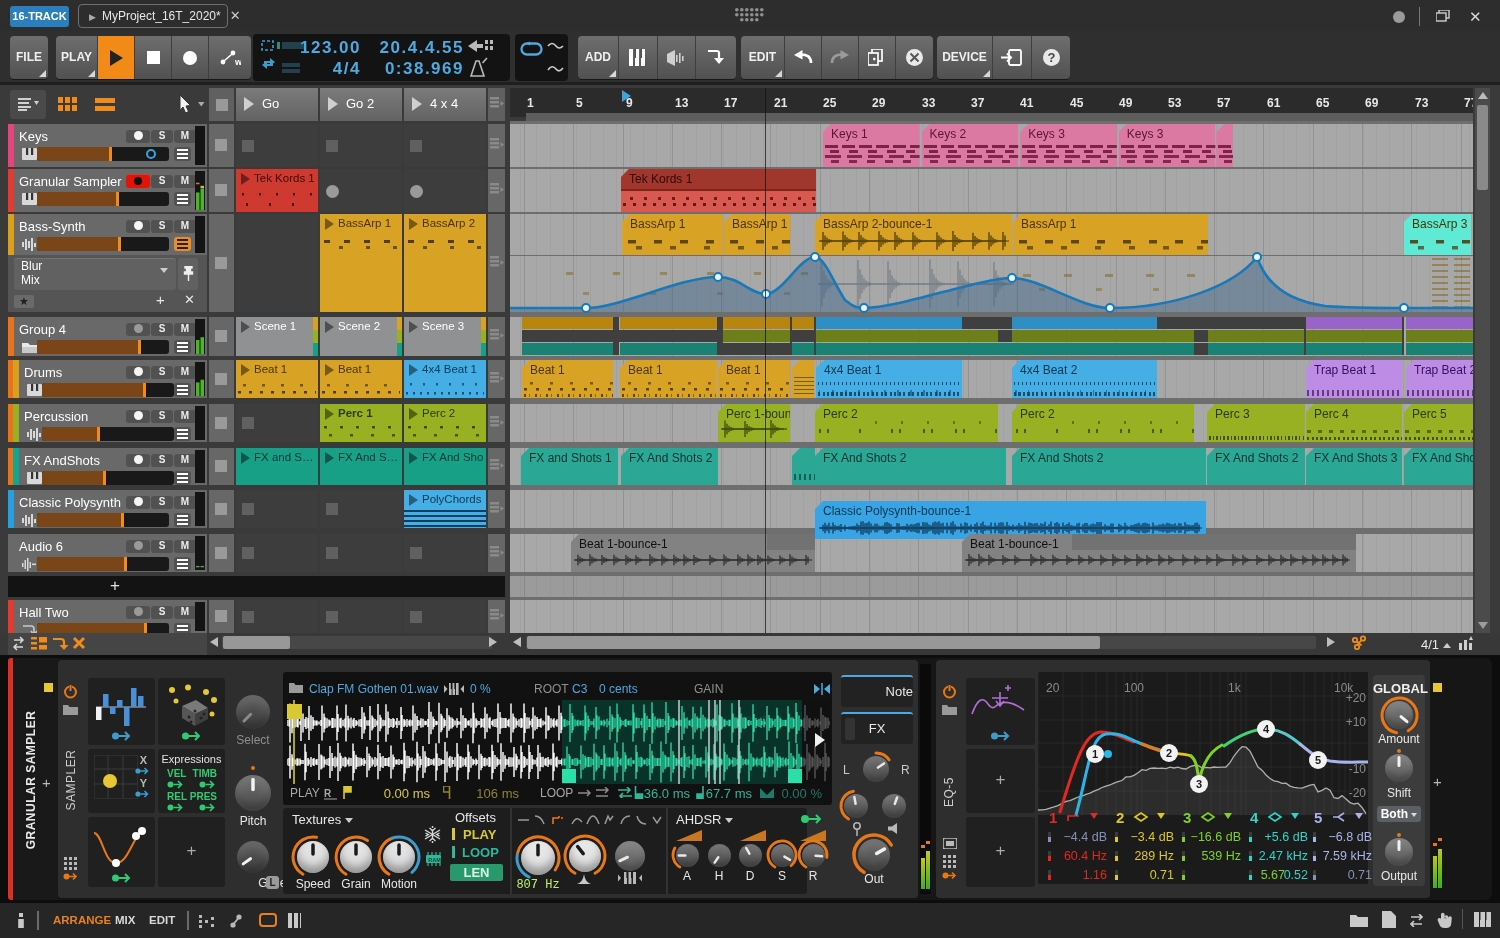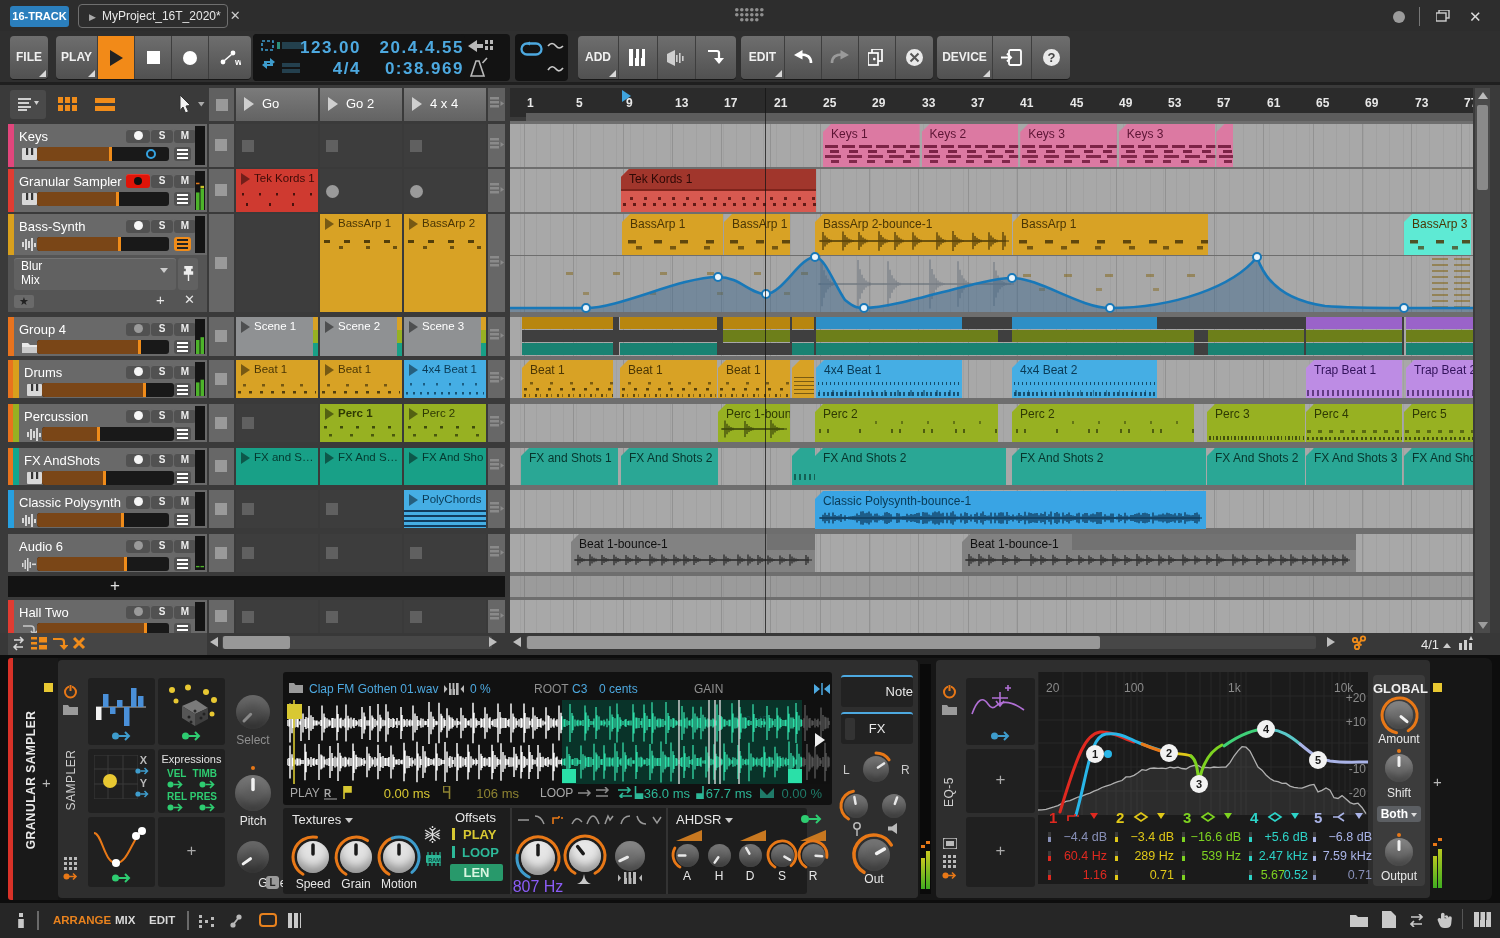--- a/index.html
+++ b/index.html
@@ -947,21 +947,21 @@
       </div>
 <div class="ac" style="left:1207px;top:363px;width:98px;height:37px;background:#2aa795;">
         <span class="t" style="color:#07352d;">FX And Shots 2</span>
       </div>
 <div class="ac" style="left:1306px;top:363px;width:96px;height:37px;background:#2aa795;">
         <span class="t" style="color:#07352d;">FX And Shots 3</span>
       </div>
 <div class="ac" style="left:1404px;top:363px;width:69px;height:37px;background:#2aa795;">
         <span class="t" style="color:#07352d;">FX And Shots</span>
       </div>
-<div class="ac" style="left:815px;top:406px;width:391px;height:38px;background:#39a4e4;">
+<div class="ac" style="left:815px;top:416px;width:391px;height:38px;background:#39a4e4;">
         <span class="t" style="color:#0a3a55;">Classic Polysynth-bounce-1</span>
         <div style="position:absolute;left:4px;top:19px;width:383px;height:16px;">
           <svg style="position:absolute;left:0;top:0;" width="383" height="16">
             <line x1="0" y1="8.0" x2="383" y2="8.0" stroke="rgba(10,42,70,.92)" stroke-width="1"></line>
             <path d="M2 7.2V8.8 M4 4.7V11.3 M6 2.7V13.3 M8 5.1V10.9 M10 2.8V13.2 M12 6.2V9.8 M14 2.4V13.6 M16 5.1V10.9 M18 6.1V9.9 M20 5.4V10.6 M22 4.1V11.9 M24 6.8V9.2 M26 5.2V10.8 M28 6.9V9.1 M30 6.6V9.4 M32 6.2V9.8 M34 5.9V10.1 M36 5.7V10.3 M38 3.4V12.6 M40 5.0V11.0 M42 1.5V14.5 M44 1.2V14.8 M46 3.3V12.7 M48 2.8V13.2 M50 1.6V14.4 M52 3.5V12.5 M54 5.8V10.2 M56 3.7V12.3 M58 3.6V12.4 M60 5.6V10.4 M62 6.1V9.9 M64 5.6V10.4 M66 2.6V13.4 M68 2.0V14.0 M70 2.9V13.1 M72 4.2V11.8 M74 6.5V9.5 M76 6.6V9.4 M78 2.9V13.1 M80 3.6V12.4 M82 6.2V9.8 M84 5.9V10.1 M86 6.1V9.9 M88 3.7V12.3 M90 5.2V10.8 M92 3.9V12.1 M94 4.6V11.4 M96 4.0V12.0 M98 3.0V13.0 M100 2.8V13.2 M102 6.0V10.0 M104 1.9V14.1 M106 2.4V13.6 M108 2.6V13.4 M110 4.5V11.5 M112 5.2V10.8 M114 2.6V13.4 M116 1.6V14.4 M118 2.2V13.8 M120 1.3V14.7 M122 3.5V12.5 M124 2.7V13.3 M126 6.2V9.8 M128 2.7V13.3 M130 5.8V10.2 M132 2.4V13.6 M134 1.3V14.7 M136 4.4V11.6 M138 6.2V9.8 M140 6.4V9.6 M142 3.6V12.4 M144 5.7V10.3 M146 2.3V13.7 M148 3.0V13.0 M150 6.0V10.0 M152 4.4V11.6 M154 6.5V9.5 M156 3.9V12.1 M158 2.6V13.4 M160 6.0V10.0 M162 3.2V12.8 M164 1.6V14.4 M166 5.1V10.9 M168 5.7V10.3 M170 5.5V10.5 M172 2.4V13.6 M174 6.4V9.6 M176 2.7V13.3 M178 5.4V10.6 M180 2.8V13.2 M182 2.2V13.8 M184 2.4V13.6 M186 5.8V10.2 M188 2.1V13.9 M190 5.2V10.8 M192 5.9V10.1 M194 4.6V11.4 M196 6.3V9.7 M198 5.6V10.4 M200 3.0V13.0 M202 5.0V11.0 M204 5.8V10.2 M206 1.8V14.2 M208 5.4V10.6 M210 2.6V13.4 M212 3.1V12.9 M214 3.8V12.2 M216 3.3V12.7 M218 3.1V12.9 M220 5.3V10.7 M222 3.3V12.7 M224 4.0V12.0 M226 1.8V14.2 M228 6.1V9.9 M230 4.3V11.7 M232 1.6V14.4 M234 6.4V9.6 M236 2.9V13.1 M238 2.0V14.0 M240 3.5V12.5 M242 6.4V9.6 M244 2.6V13.4 M246 5.3V10.7 M248 4.0V12.0 M250 2.4V13.6 M252 5.1V10.9 M254 5.4V10.6 M256 6.1V9.9 M258 3.4V12.6 M260 2.7V13.3 M262 6.6V9.4 M264 4.2V11.8 M266 2.9V13.1 M268 3.0V13.0 M270 5.5V10.5 M272 4.2V11.8 M274 3.4V12.6 M276 4.2V11.8 M278 1.9V14.1 M280 2.3V13.7 M282 2.0V14.0 M284 6.2V9.8 M286 4.3V11.7 M288 5.7V10.3 M290 5.8V10.2 M292 3.4V12.6 M294 3.4V12.6 M296 6.9V9.1 M298 6.4V9.6 M300 3.7V12.3 M302 5.0V11.0 M304 6.2V9.8 M306 2.7V13.3 M308 5.5V10.5 M310 6.6V9.4 M312 5.1V10.9 M314 5.1V10.9 M316 4.0V12.0 M318 3.5V12.5 M320 2.8V13.2 M322 4.7V11.3 M324 2.9V13.1 M326 2.8V13.2 M328 3.2V12.8 M330 3.9V12.1 M332 6.4V9.6 M334 2.4V13.6 M336 5.5V10.5 M338 5.5V10.5 M340 4.6V11.4 M342 4.5V11.5 M344 3.4V12.6 M346 4.4V11.6 M348 2.7V13.3 M350 3.3V12.7 M352 4.0V12.0 M354 4.4V11.6 M356 3.2V12.8 M358 5.5V10.5 M360 3.0V13.0 M362 3.4V12.6 M364 6.0V10.0 M366 2.3V13.7 M368 4.5V11.5 M370 4.7V11.3 M372 5.2V10.8 M374 5.0V11.0 M376 3.0V13.0 M378 2.4V13.6 M380 4.6V11.4" stroke="rgba(10,42,70,.92)" stroke-width="1.25" fill="none"></path>
           </svg>
         </div>
       </div>
 <div class="ac" style="left:571px;top:449px;width:244px;height:38px;background:#828282;">
         <div style="position:absolute;left:196px;top:0;width:100%;height:16px;background:rgba(0,0,0,.12);"></div>
@@ -1354,21 +1354,21 @@
 <svg class="abs" style="left:511px;top:176px;" width="54" height="54">
         <path d="M 18.1 46.0 A 21 21 0 0 1 6.3 23.4" fill="none" stroke="#3e9ccc" stroke-width="3" stroke-linecap="round"></path>
       </svg>
       <svg class="abs" style="left:511px;top:176px;" width="54" height="54">
         <path d="M 6.7 21.6 A 21 21 0 1 1 44.2 39.0" fill="none" stroke="#e87817" stroke-width="3" stroke-linecap="round"></path>
       </svg>
 <div class="abs" style="left:521px;top:186px;width:34px;height:34px;border-radius:50%;background:#e4e4e4;box-shadow:inset 0 8px 12px rgba(255,255,255,.18), inset 0 -7px 8px rgba(0,0,0,.35);"></div>
       <svg class="abs" style="left:515px;top:180px;" width="46" height="46">
         <line x1="23.0" y1="19.8" x2="23.0" y2="10.2" stroke="#1a1a1a" stroke-width="3.5" stroke-linecap="round"></line>
       </svg>
-      <div class="abs" style="left:498px;top:223px;width:80px;text-align:center;color:#8b5cf6;font-size:16px;">807 Hz</div>
+      <div class="abs" style="left:498px;top:223px;width:80px;text-align:center;color:#bef264;font-size:12px;font-family:Liberation Mono, monospace;">807 Hz</div>
 <svg class="abs" style="left:559px;top:175px;" width="52" height="52">
         <path d="M 16.0 43.3 A 20 20 0 1 1 36.0 43.3" fill="none" stroke="#e87817" stroke-width="3" stroke-linecap="round"></path>
       </svg>
 <div class="abs" style="left:569px;top:185px;width:32px;height:32px;border-radius:50%;background:#e4e4e4;box-shadow:inset 0 8px 11px rgba(255,255,255,.18), inset 0 -6px 8px rgba(0,0,0,.35);"></div>
       <svg class="abs" style="left:563px;top:179px;" width="44" height="44">
         <line x1="20.2" y1="19.6" x2="14.6" y2="12.5" stroke="#1a1a1a" stroke-width="3.5" stroke-linecap="round"></line>
       </svg>
 <svg class="abs" style="left:577px;top:217px;" width="16" height="12">
         <path d="M0 12 Q6 10 7 2 Q8 10 14 12 Z" fill="#c9c9c9"></path>
       </svg>

